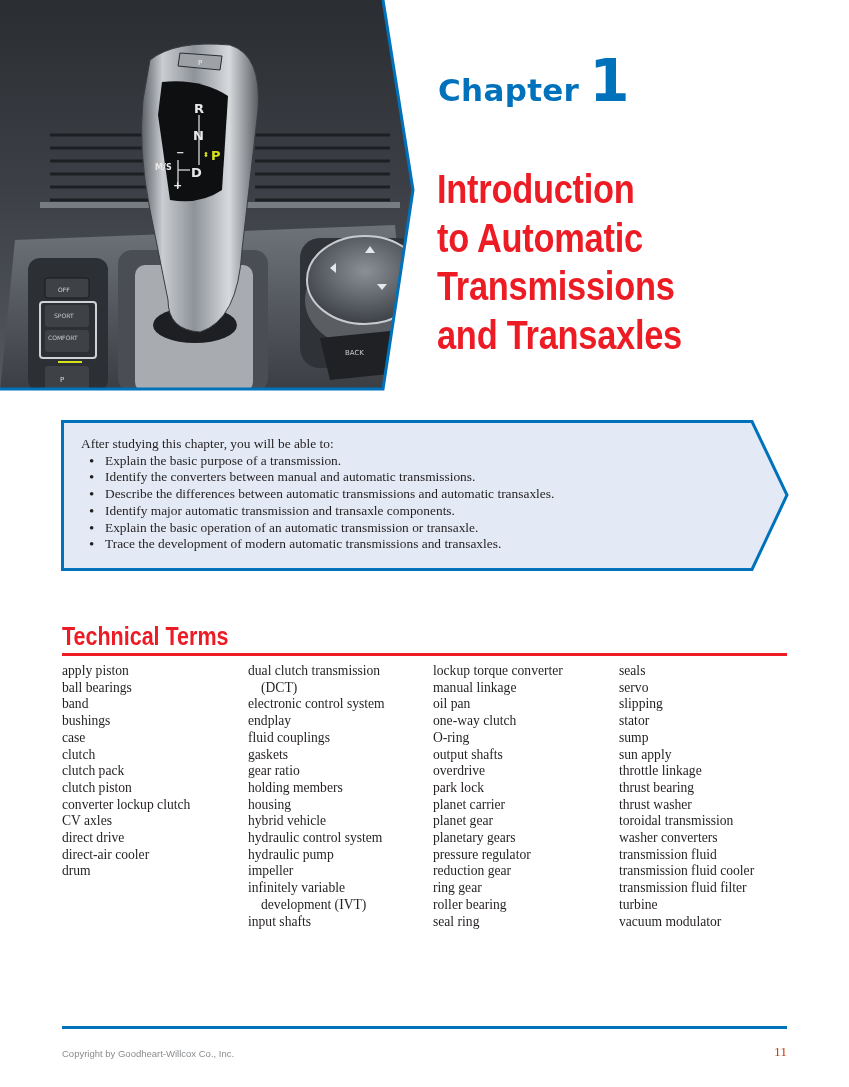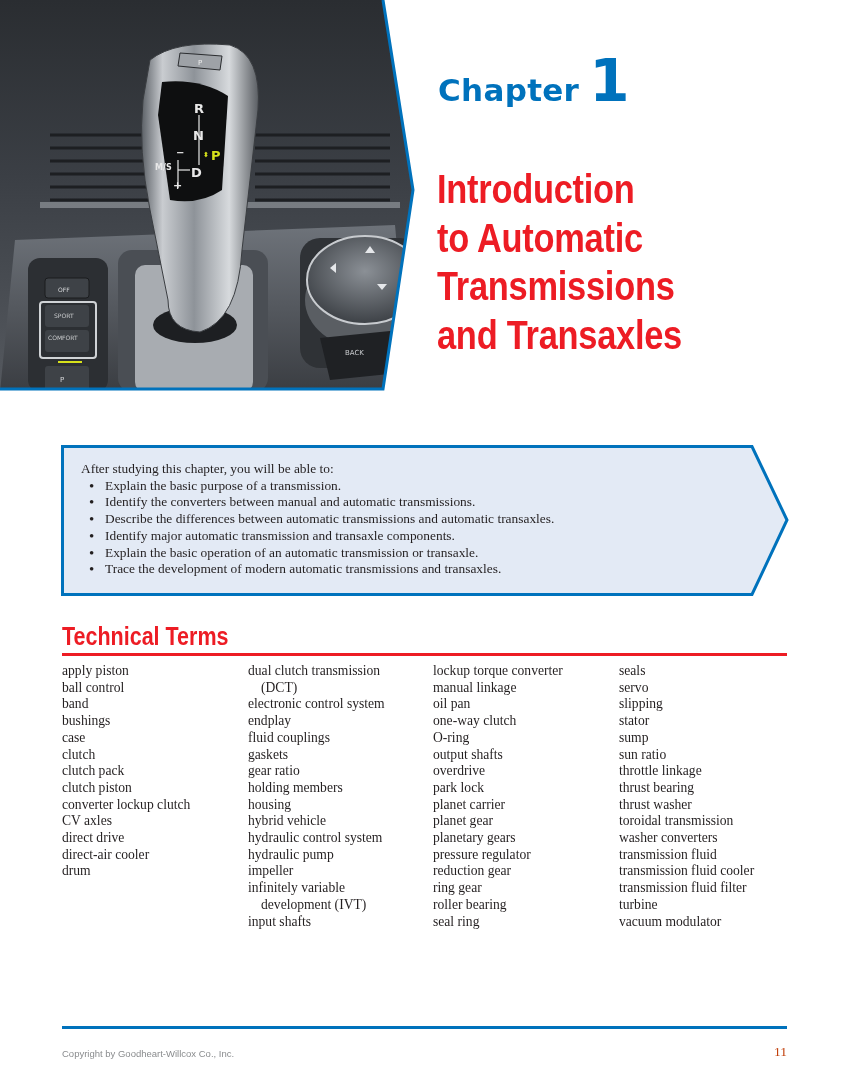--- a/index.html
+++ b/index.html
@@ -21,21 +21,21 @@
 
   .chapter-title {
     position: absolute; left: 437px; top: 165px; width: 400px;
     color: #ed1c24; font-family: "Liberation Sans", sans-serif; font-weight: bold;
     font-size: 40px; line-height: 48.5px; letter-spacing: -0.3px;
     transform: scaleX(0.86); transform-origin: left top;
   }
   .chapter-title div { white-space: nowrap; }
 
   
-  .objectives { position: absolute; left: 61px; top: 445px; width: 728px; height: 173px; }
+  .objectives { position: absolute; left: 61px; top: 420px; width: 728px; height: 173px; }
   .objectives svg { position: absolute; left: 0; top: 0; }
   .objectives .content { position: absolute; left: 20px; top: 16px; font-size: 13.4px; line-height: 16.7px; }
   .objectives .intro { }
   .objectives ul { list-style: none; padding-left: 8px; }
   .objectives li { position: relative; padding-left: 16px; }
   .objectives li::before { content: "\2022"; position: absolute; left: 0; top: 0; font-size: 15px; }
 
   
   .terms-heading {
     position: absolute; left: 62px; top: 621px;
@@ -186,21 +186,21 @@
     </ul>
   </div>
 </div>
 
 <h2 class="terms-heading">Technical Terms</h2>
 <div class="terms-rule"></div>
 
 <div class="terms-grid">
   <div class="terms-col col-0">
       <span class="term"><span>apply piston</span></span>
-      <span class="term"><span>ball control</span></span>
+      <span class="term"><span>ball bearings</span></span>
       <span class="term"><span>band</span></span>
       <span class="term"><span>bushings</span></span>
       <span class="term"><span>case</span></span>
       <span class="term"><span>clutch</span></span>
       <span class="term"><span>clutch pack</span></span>
       <span class="term"><span>clutch piston</span></span>
       <span class="term"><span>converter lockup clutch</span></span>
       <span class="term"><span>CV axles</span></span>
       <span class="term"><span>direct drive</span></span>
       <span class="term"><span>direct-air cooler</span></span>
@@ -239,21 +239,21 @@
       <span class="term"><span>ring gear</span></span>
       <span class="term"><span>roller bearing</span></span>
       <span class="term"><span>seal ring</span></span>
     </div>
   <div class="terms-col col-3">
       <span class="term"><span>seals</span></span>
       <span class="term"><span>servo</span></span>
       <span class="term"><span>slipping</span></span>
       <span class="term"><span>stator</span></span>
       <span class="term"><span>sump</span></span>
-      <span class="term"><span>sun ratio</span></span>
+      <span class="term"><span>sun apply</span></span>
       <span class="term"><span>throttle linkage</span></span>
       <span class="term"><span>thrust bearing</span></span>
       <span class="term"><span>thrust washer</span></span>
       <span class="term"><span>toroidal transmission</span></span>
       <span class="term"><span>washer converters</span></span>
       <span class="term"><span>transmission fluid</span></span>
       <span class="term"><span>transmission fluid cooler</span></span>
       <span class="term"><span>transmission fluid filter</span></span>
       <span class="term"><span>turbine</span></span>
       <span class="term"><span>vacuum modulator</span></span>

